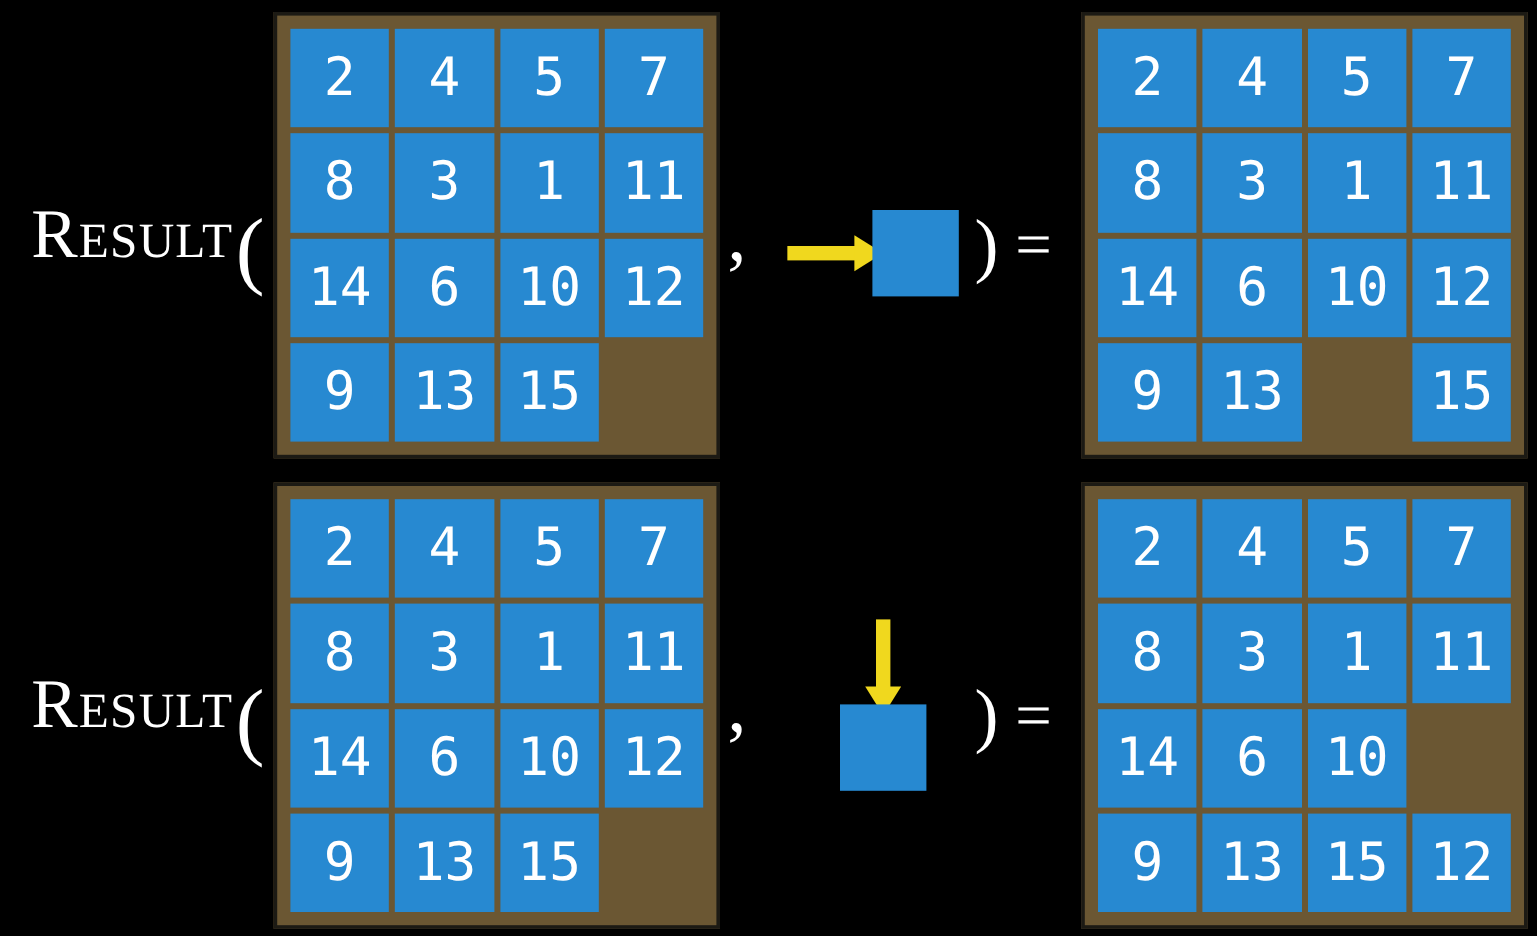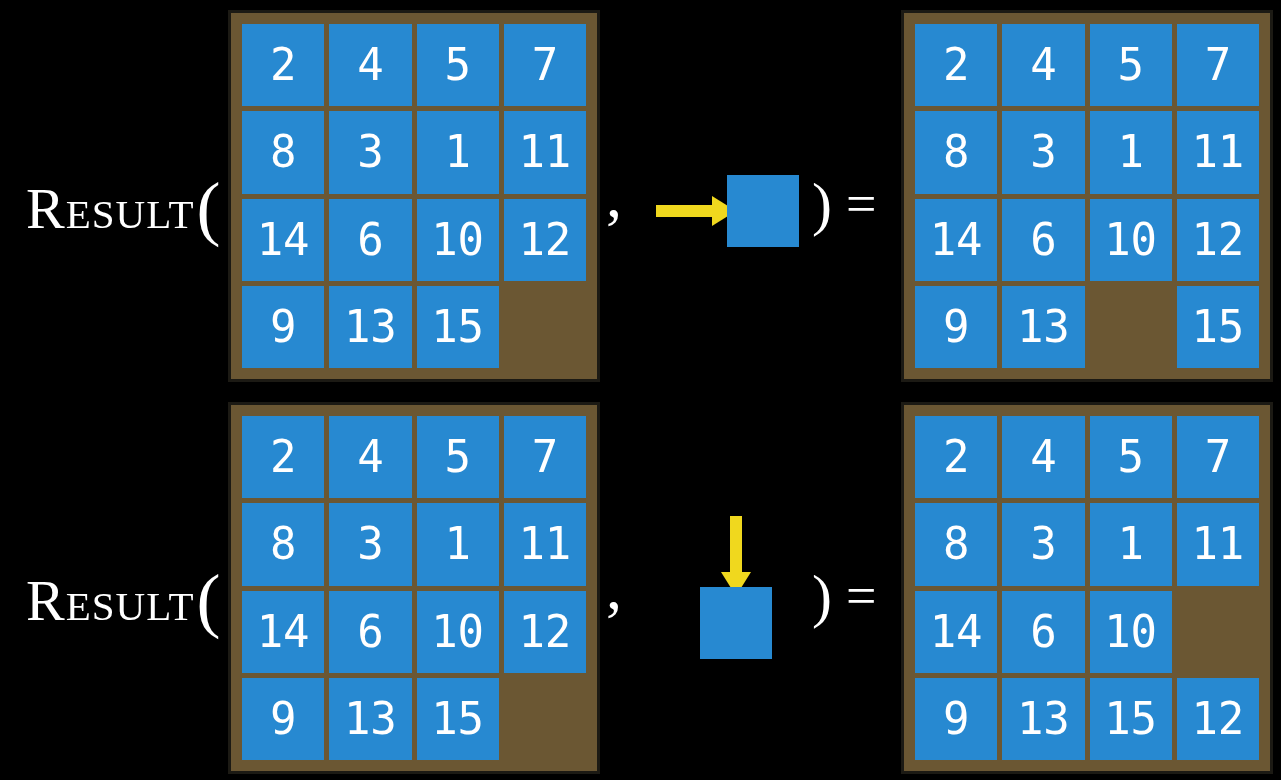--- a/index.html
+++ b/index.html
@@ -22,21 +22,21 @@
     color: var(--label-text);
   }
   .row { position: absolute; left: 0; width: 1281px; height: 372px; }
   #row1 { top: 10px; }
   #row2 { top: 402px; }
 
   
   .func-label {
     position: absolute; left: 26px; top: calc(50% + 6px);
     transform: translateY(-50%);
-    display: flex; align-items: flex-end;
+    display: flex; align-items: flex-start;
     color: var(--label-text);
     white-space: nowrap;
   }
   .func-name {
     font-size: 58px;
     font-variant: small-caps;
     letter-spacing: 1px;
     line-height: 1;
   }
   .big-paren {

